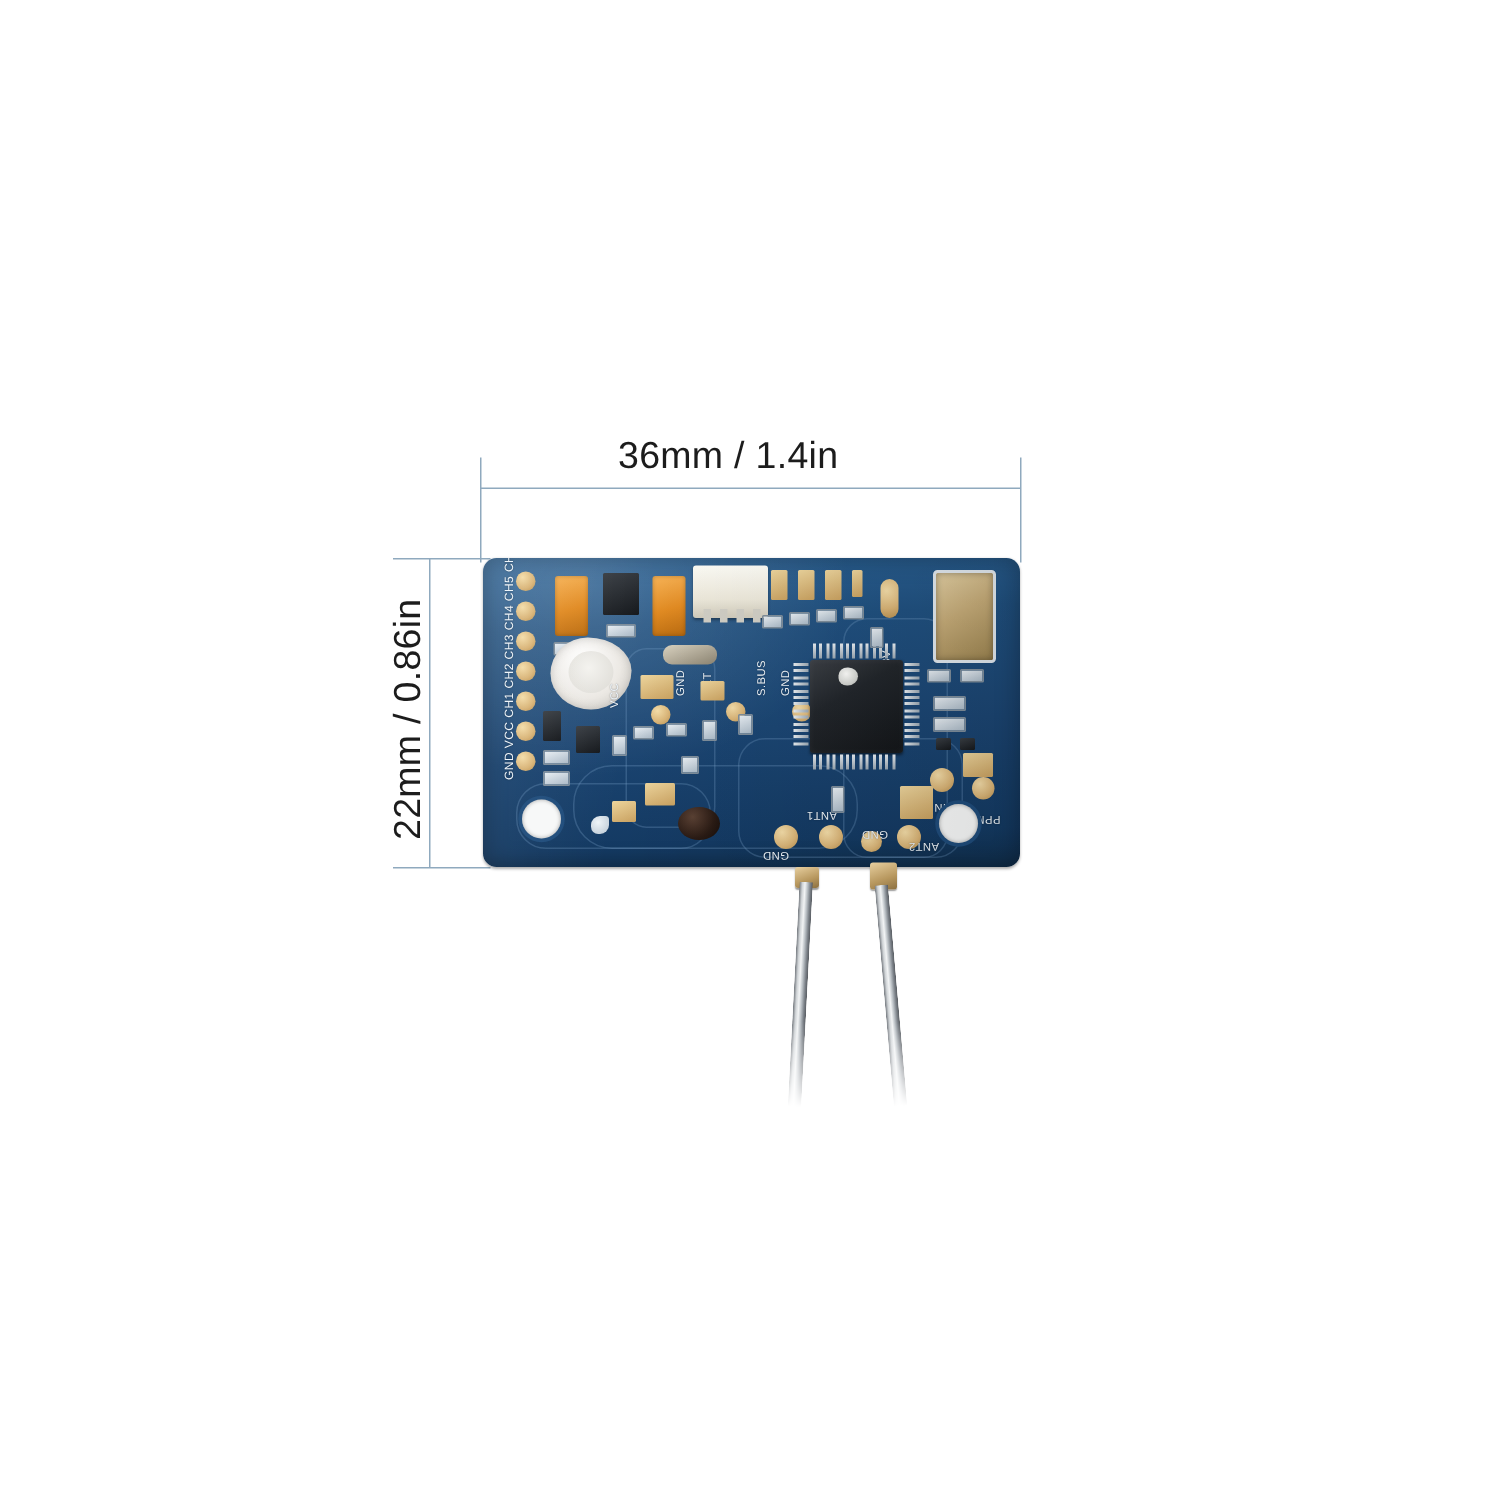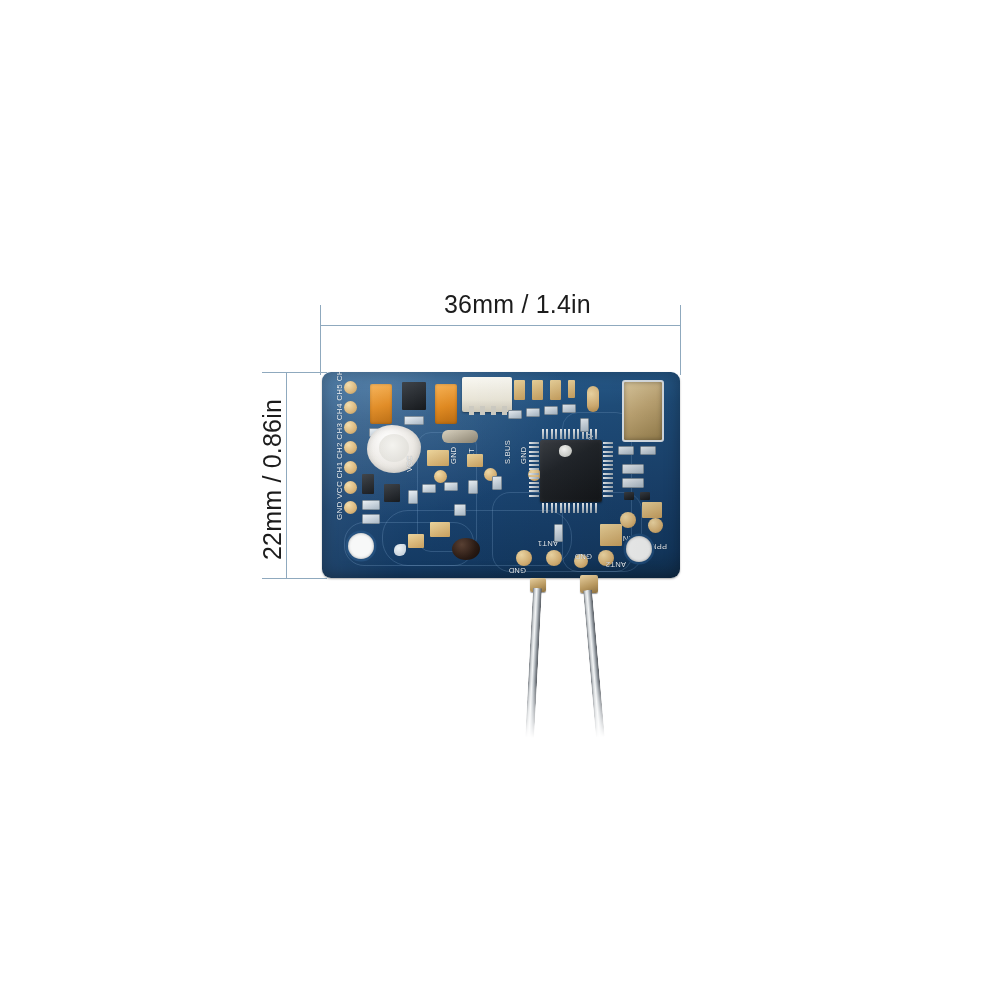--- a/index.html
+++ b/index.html
@@ -82,21 +82,21 @@
 
 <div class="stage">
 
   <div>
 
     <div class="dimline dim-h" style="left:320px;top:325px;width:360px;"></div>
 
     <div class="dimline dim-v" style="left:320px;top:305px;height:70px;"></div>
 
     <div class="dimline dim-v" style="left:680px;top:305px;height:70px;"></div>
-    <div class="dimlabel" style="left:444px;top:290px;">36mm / 1.4in</div>
+    <div class="dimlabel" style="left:412px;top:290px;">36mm / 1.4in</div>
   </div>
 
   <div>
 
     <div class="dimline dim-v" style="left:286px;top:372px;height:206px;"></div>
 
     <div class="dimline dim-h" style="left:262px;top:372px;width:65px;"></div>
 
     <div class="dimline dim-h" style="left:262px;top:578px;width:65px;"></div>
     <div class="dimlabel vert" style="left:258px;top:560px;">22mm / 0.86in</div>

